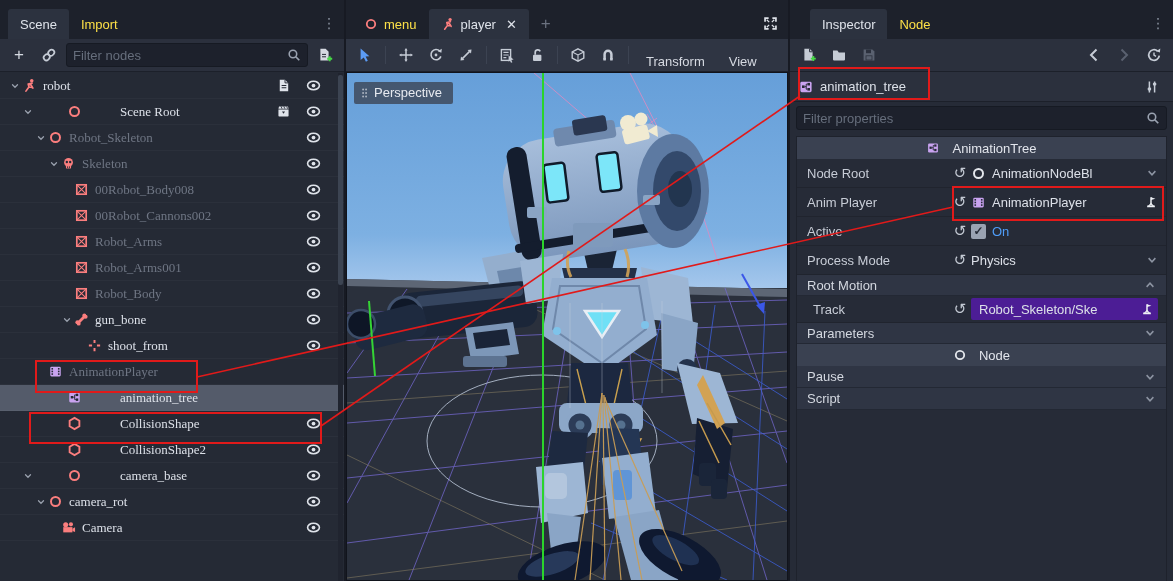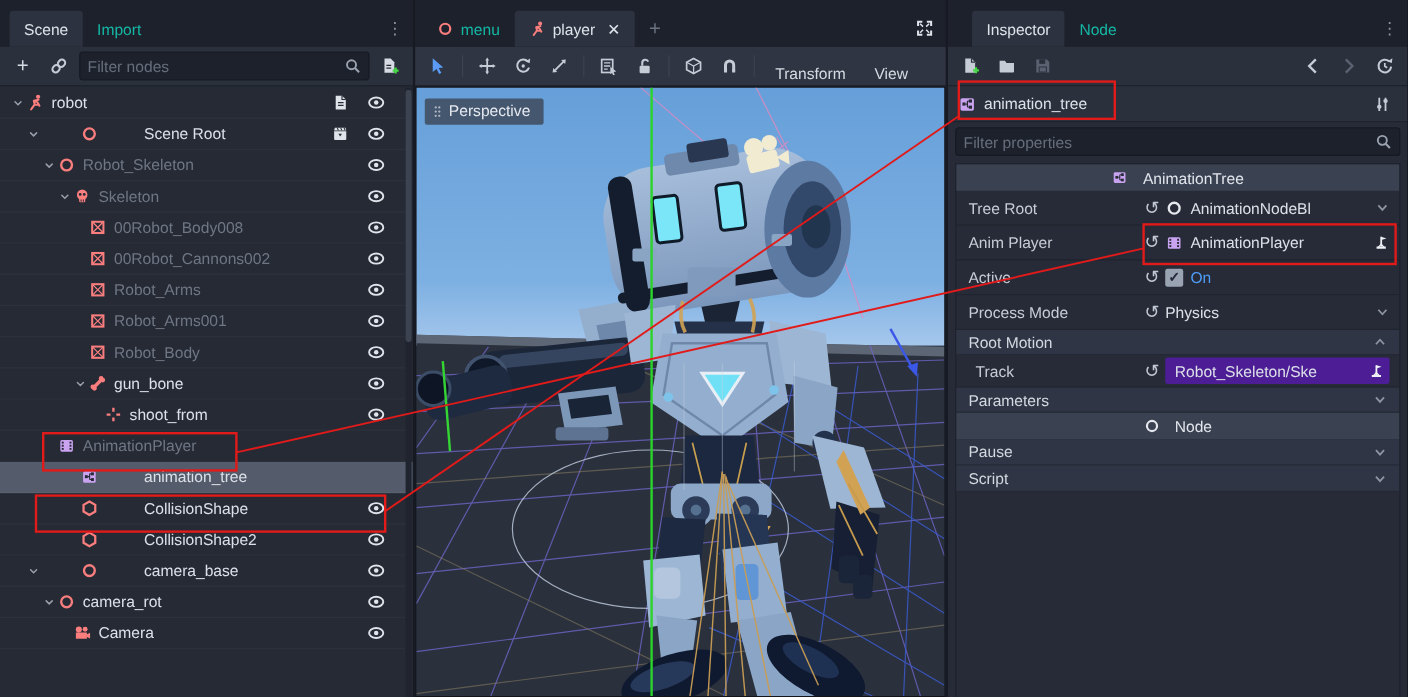--- a/index.html
+++ b/index.html
@@ -7,40 +7,40 @@
   body { font-family:"Liberation Sans", sans-serif; font-size:13px; color:#dce0e8; }
   #stage { position:relative; width:1173px; height:581px; background:#171a23; overflow:hidden; }
 
   .panel { position:absolute; top:0; bottom:0; }
   #left-panel  { left:0;   width:344px; background:#252a35; }
   #mid-panel   { left:346px; width:442px; background:#1d212b; }
   #right-panel { left:790px; width:383px; background:#262b37; }
 
   
   .tabbar { position:relative; height:39px; background:#1d212b; padding-top:9px; display:flex; align-items:flex-end; }
-  .tab { height:30px; display:flex; align-items:center; gap:6px; padding:0 12px; color:#14b8a6; cursor:default; border-radius:3px 3px 0 0; }
+  .tab { height:30px; display:flex; align-items:center; gap:6px; padding:0 12px; color:#fde047; cursor:default; border-radius:3px 3px 0 0; }
   .tab.active { background:#2c323f; color:#dfe3ea; }
   .tab .ticon { display:inline-flex; width:14px; height:14px; }
   .dots-menu { position:absolute; right:8px; top:16px; color:#8a92a0; font-size:14px; letter-spacing:0; line-height:1; }
 
   
   .toolbar { height:33px; background:#2b303d; display:flex; align-items:center; padding:0 6px; gap:4px; border-bottom:1px solid #1c202a; }
   .tbtn { width:26px; height:24px; display:flex; align-items:center; justify-content:center; color:#c6ccd6; border-radius:3px; }
   .tbtn svg { width:16px; height:16px; }
   .tbtn.dim { color:#5a6170; }
   .tsep { width:1px; height:18px; background:#3c4352; margin:0 3px; }
   .menu-label { color:#d6dae2; padding:0 10px;margin-top:12px; }
 
   .search-box { flex:1; display:flex; align-items:center; background:#1d212c; border:1px solid #161a23; border-radius:3px; height:24px; padding:0 6px; gap:6px; }
   .search-box input { flex:1; background:transparent; border:0; outline:none; color:#c9ced8; font:inherit; }
   .search-box input::placeholder { color:#666e7c; }
   .search-box .mag { color:#9aa2b0; display:flex; }
 
   
-  #tree { position:absolute; top:73px; left:0; right:0; bottom:0; overflow:hidden; }
+  #tree { position:absolute; top:73px; left:0; right:0; bottom:0; overflow:hidden;font-family:Liberation Serif, serif; }
   .trow { position:relative; height:26px; display:flex; align-items:center; padding-right:26px; border-bottom:1px solid rgba(255,255,255,0.03); }
   .trow .arrow { width:14px; display:flex; justify-content:center; color:#99a0ad; flex:0 0 auto; }
   .trow .arrow svg { width:10px; height:10px; }
   .trow .nicon { width:16px; height:16px; display:flex; flex:0 0 auto; margin-right:5px; }
   .trow .nicon svg { width:15px; height:15px; }
   .trow .nlabel { white-space:nowrap; color:#dce0e8; }
   .trow.grey .nlabel { color:#6f7684; }
   .trow.selected { background:#545b6a; }
   .rbtn { position:absolute; width:16px; height:16px; color:#dfe3ea; display:flex; }
   .rbtn svg { width:15px; height:15px; }
@@ -925,21 +925,21 @@
       <div class="cat-header">
         <span class="purple" style="display:flex">
             <svg width="14" height="14">
               <use href="#i-atree"></use>
             </svg>
           </span>
         <span>AnimationTree</span>
       </div>
 
       <div class="prop-row">
-        <span class="prop-label">Tree Root</span>
+        <span class="prop-label">Node Root</span>
         <span class="revert">↺</span>
         <span class="pval">
           <span class="vicon whiteic">
               <svg>
                 <use href="#i-circle"></use>
               </svg>
             </span>
           <span class="vtext">AnimationNodeBl</span>
           <span class="chev">
               <svg>

